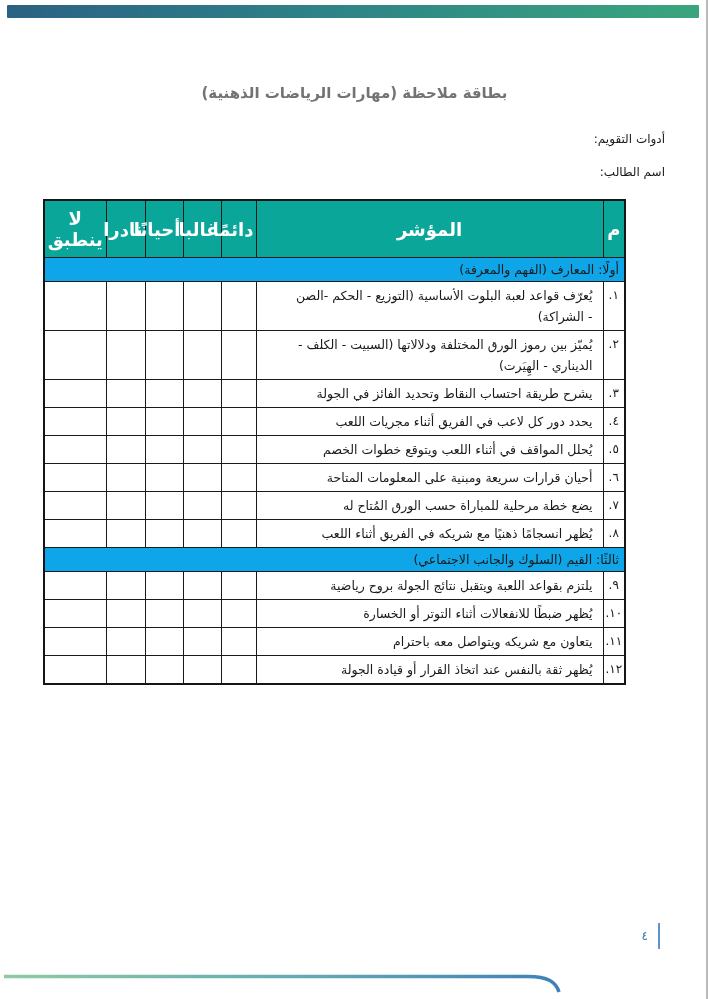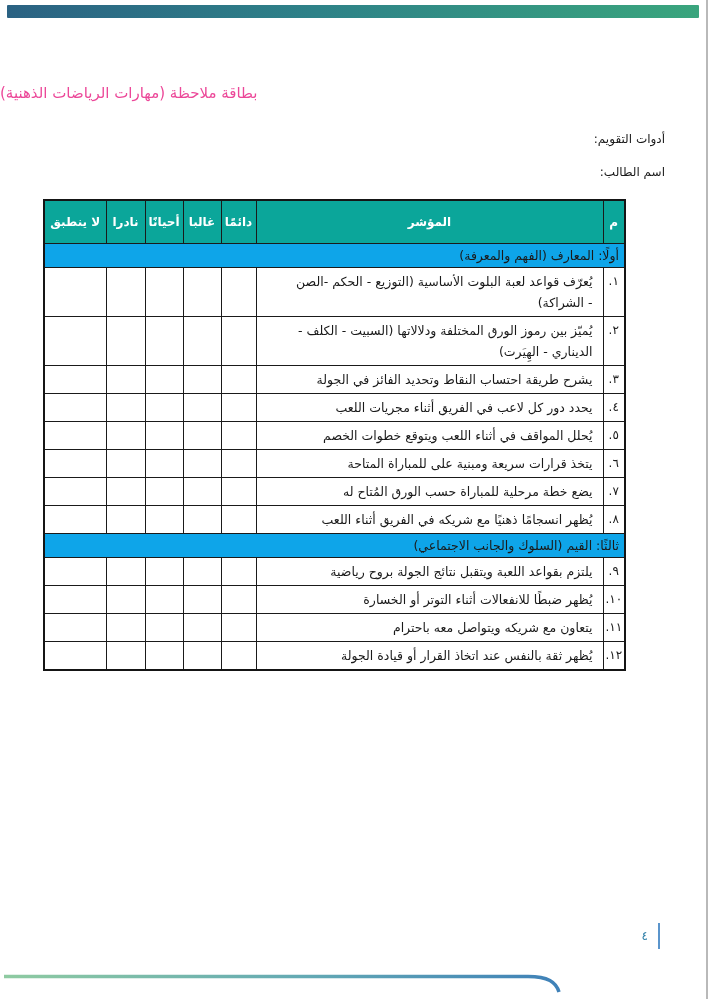--- a/index.html
+++ b/index.html
@@ -15,39 +15,39 @@
     position:absolute; left:7px; top:5px; width:692px; height:13px;
     background:linear-gradient(90deg,#2b6283 0%,#2e8288 45%,#3aa57d 100%);
     border-radius:1px;
   }
   .page-edge {
     position:absolute; right:1px; top:0; width:2px; height:999px;
     background:#b9b9b9;
   }
   .doc-title {
     position:absolute; left:0; top:84px; width:100%;
-    text-align:left; font-size:15px; font-weight:normal; color:#ec4899;
+    text-align:center; font-size:15px; font-weight:bold; color:#737373;
   }
   .meta-label {
     position:absolute; right:44px; text-align:right;
     font-size:12px; color:#1a1a1a;
   }
   .meta-tools { top:132px; }
   .meta-student { top:165px;text-align:center; }
 
   table.obs {
     position:absolute; top:199px; right:83px;
     width:581px; border-collapse:collapse; table-layout:fixed;
     direction:rtl; border:2px solid #151515;
     font-size:12.5px;
   }
   table.obs th, table.obs td { border:1px solid #1a1a1a; }
   table.obs th {
     background:#0ba69a; color:#ffffff; font-weight:bold;
-    height:14px; text-align:center; font-size:12px; padding:14px 2px;
+    height:14px; text-align:center; font-size:18px; padding:7px 2px;
   }
   td.num-cell {
     text-align:center; vertical-align:top; padding:3px 1px;
     font-size:12px; line-height:20px;
   }
   td.item-cell {
     text-align:right; vertical-align:top; padding:3px 10px;
     line-height:21px;
   }
   td.item-cell .l2 { display:block; text-align:right; padding-left:28px; direction:rtl; }
@@ -140,21 +140,21 @@
         <td class="num-cell">٥.</td>
         <td class="item-cell"><span class="l1">يُحلل المواقف في أثناء اللعب ويتوقع خطوات الخصم</span></td>
         <td class="rating-cell"></td>
         <td class="rating-cell"></td>
         <td class="rating-cell"></td>
         <td class="rating-cell"></td>
         <td class="rating-cell"></td>
       </tr>
       <tr>
         <td class="num-cell">٦.</td>
-        <td class="item-cell"><span class="l1">يتخذ قرارات سريعة ومبنية على للمباراة المتاحة</span></td>
+        <td class="item-cell"><span class="l1">أحيان قرارات سريعة ومبنية على المعلومات المتاحة</span></td>
         <td class="rating-cell"></td>
         <td class="rating-cell"></td>
         <td class="rating-cell"></td>
         <td class="rating-cell"></td>
         <td class="rating-cell"></td>
       </tr>
       <tr>
         <td class="num-cell">٧.</td>
         <td class="item-cell"><span class="l1">يضع خطة مرحلية للمباراة حسب الورق المُتاح له</span></td>
         <td class="rating-cell"></td>

